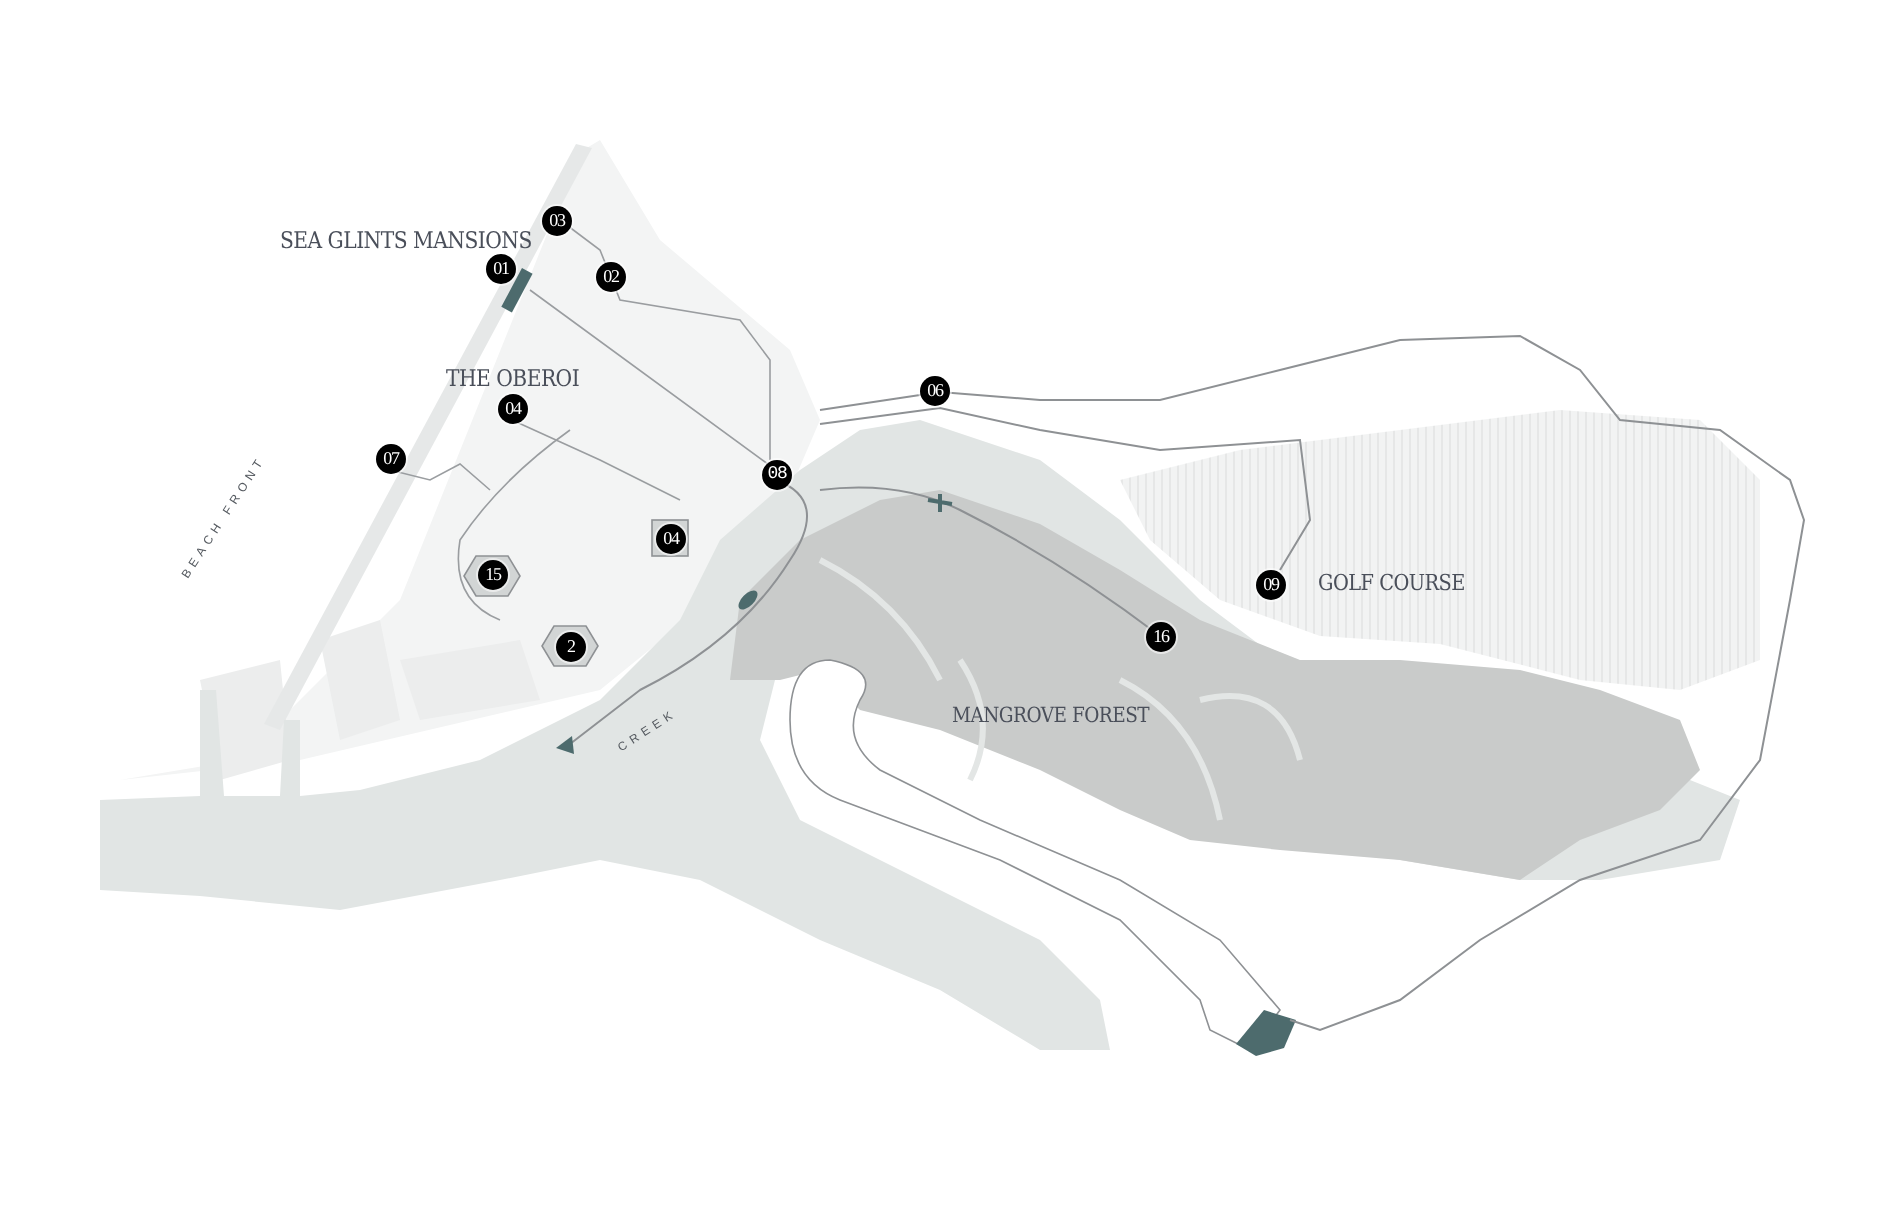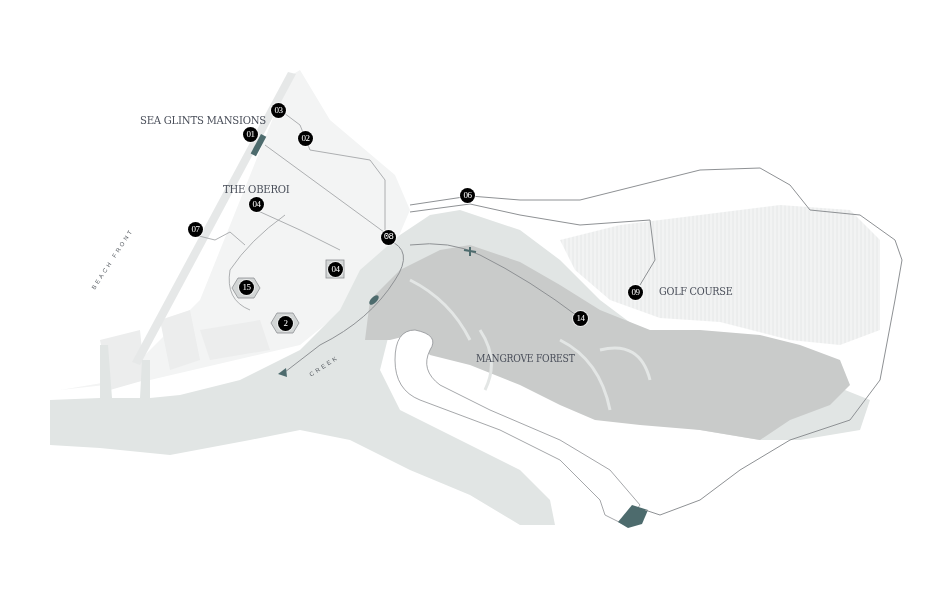--- a/index.html
+++ b/index.html
@@ -100,14 +100,14 @@
   <div class="marker" style="left:298px; top:131px;">02</div>
   <div class="marker" style="left:271px; top:103px;">03</div>
   <div class="marker" style="left:249px; top:197px;">04</div>
   <div class="marker" style="left:188px; top:222px;">07</div>
   <div class="marker" style="left:460px; top:188px;">06</div>
   <div class="marker" style="left:628px; top:285px;">09</div>
   <div class="marker" style="left:381px; top:230px;font-family:Liberation Mono, monospace;">08</div>
   <div class="marker" style="left:328px; top:262px;">04</div>
   <div class="marker" style="left:278px; top:316px;">2</div>
   <div class="marker" style="left:239px; top:280px;">15</div>
-  <div class="marker" style="left:573px; top:311px;">14</div>
+  <div class="marker" style="left:573px; top:311px;">16</div>
 </div>
 
 </body></html>

